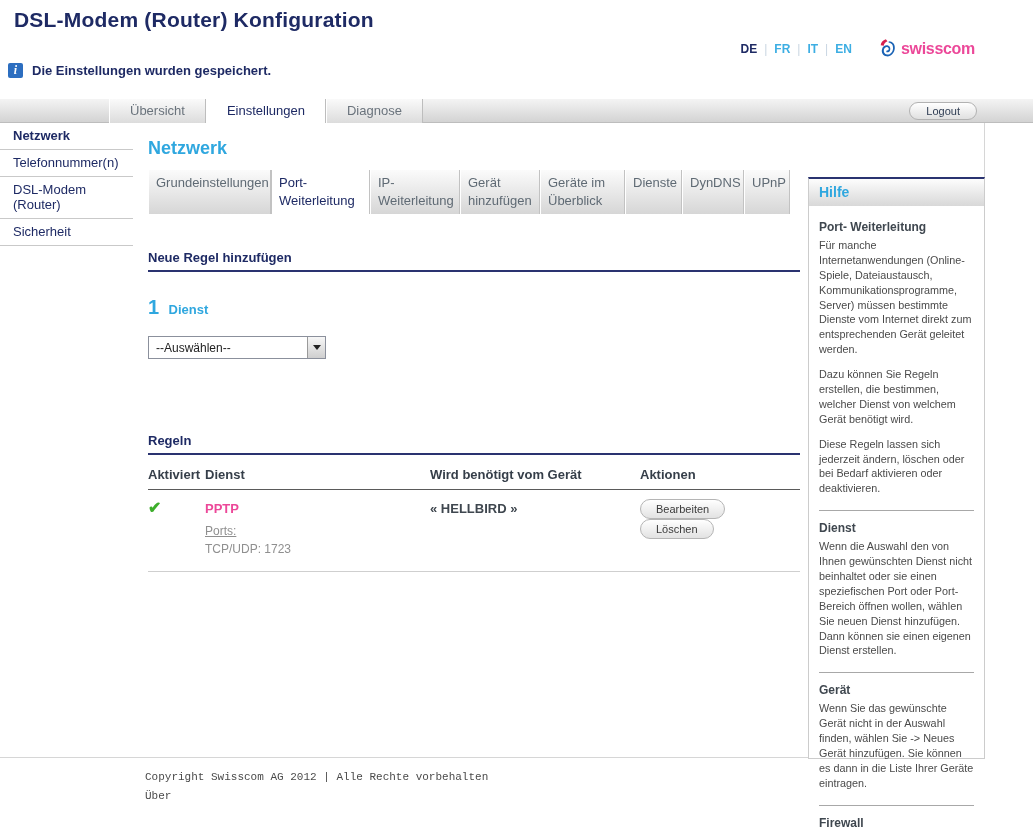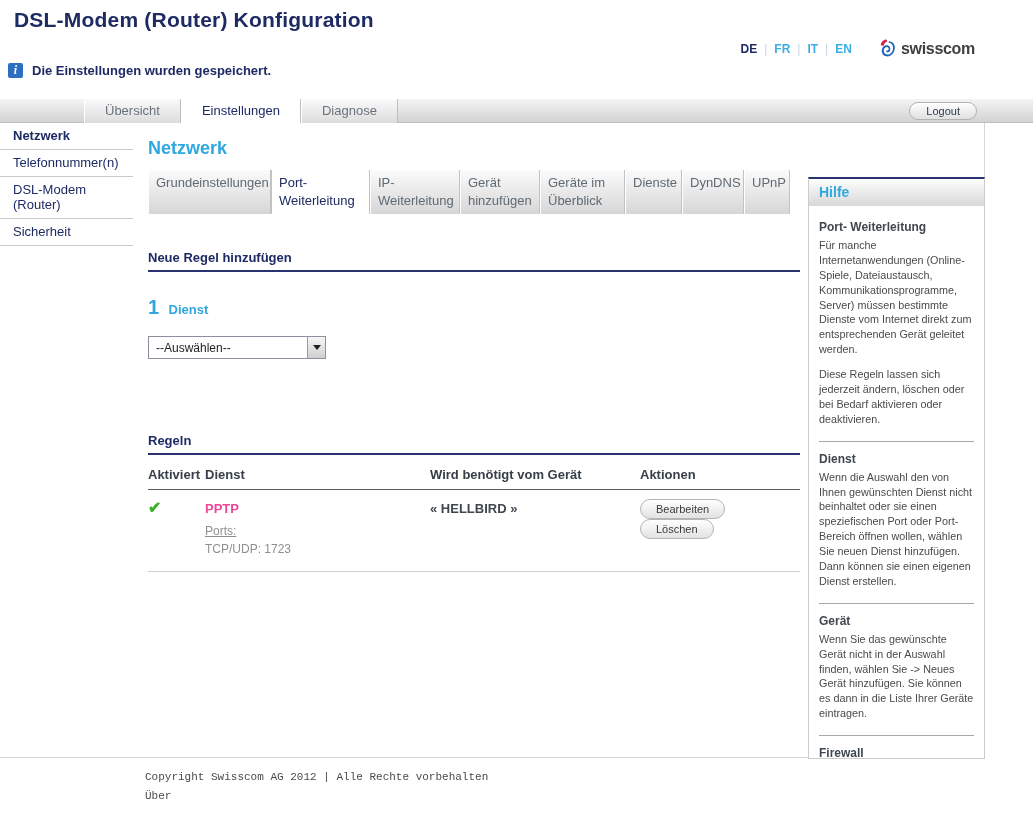--- a/index.html
+++ b/index.html
@@ -20,38 +20,38 @@
   }
   .lang-bar {
     position:absolute; top:38px; right:58px;
     display:flex; align-items:center; font-size:12px; font-weight:bold;
   }
   .lang-link { margin:0 7px; color:#3daee3; text-decoration:none; cursor:pointer; }
   .lang-link.active { color:#1e2a64; cursor:default; }
   .lang-sep { color:#c9d6e2; font-weight:normal; }
   .brand { display:flex; align-items:center; margin-left:20px; }
   .brand-icon { width:17px; height:21px; margin-right:5px; }
-  .brand-name { font-size:16px; font-weight:bold; color:#404040; letter-spacing:-0.3px; }
+  .brand-name { font-size:16px; font-weight:bold; color:#ec4899; letter-spacing:-0.3px; }
 
   .info-row { position:absolute; top:63px; left:8px; display:flex; align-items:center; }
   .info-icon {
     width:15px; height:15px; border-radius:2px; background:#2c6ec0;
     color:#fff; font-family:"Liberation Serif", serif; font-weight:bold; font-style:italic;
     font-size:12px; line-height:15px; text-align:center; flex:0 0 15px;
   }
   .info-text { margin-left:9px; font-size:13px; font-weight:bold; color:#1e2a64; }
 
   
   .navbar {
     position:relative; height:24px; width:100%;
     background:linear-gradient(#f4f4f4,#d3d3d3);
     border-bottom:1px solid #bdbdbd;
     display:flex;
   }
-  .nav-tabs { display:flex; margin-left:84px; height:24px; }
+  .nav-tabs { display:flex; margin-left:109px; height:24px; }
   .nav-tab {
     padding:0 20px; line-height:23px; font-size:13px; color:#6a737c;
     background:linear-gradient(#fafafa,#dcdcdc);
     border-left:1px solid #ffffff; border-right:1px solid #bdbdbd;
     cursor:pointer; white-space:nowrap;
   }
   .nav-tab.active {
     background:#ffffff; color:#1e2a64;
     border-bottom:1px solid #ffffff; margin-bottom:-1px;
   }
@@ -257,20 +257,21 @@
         </tbody>
       </table>
     </div>
   </div>
 
   <div class="help-panel">
     <div class="help-header">Hilfe</div>
     <div class="help-body">
       <div class="help-section-heading">Port- Weiterleitung</div>
       <p>Für manche Internetanwendungen (Online-Spiele, Dateiaustausch, Kommunikationsprogramme, Server) müssen bestimmte Dienste vom Internet direkt zum entsprechenden Gerät geleitet werden.</p>
+      <p>Dazu können Sie Regeln erstellen, die bestimmen, welcher Dienst von welchem Gerät benötigt wird.</p>
       <p>Diese Regeln lassen sich jederzeit ändern, löschen oder bei Bedarf aktivieren oder deaktivieren.</p>
       <hr>
       <div class="help-section-heading">Dienst</div>
       <p>Wenn die Auswahl den von Ihnen gewünschten Dienst nicht beinhaltet oder sie einen speziefischen Port oder Port-Bereich öffnen wollen, wählen Sie neuen Dienst hinzufügen. Dann können sie einen eigenen Dienst erstellen.</p>
       <hr>
       <div class="help-section-heading">Gerät</div>
       <p>Wenn Sie das gewünschte Gerät nicht in der Auswahl finden, wählen Sie -&gt; Neues Gerät hinzufügen. Sie können es dann in die Liste Ihrer Geräte eintragen.</p>
       <hr>
       <div class="help-section-heading">Firewall</div>
 

